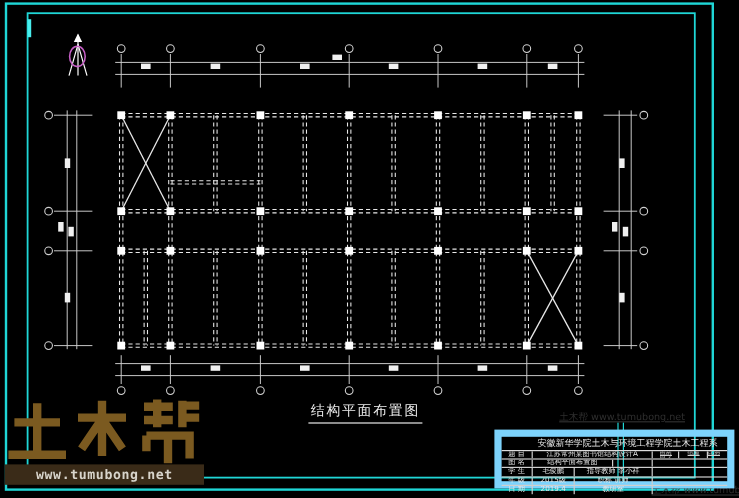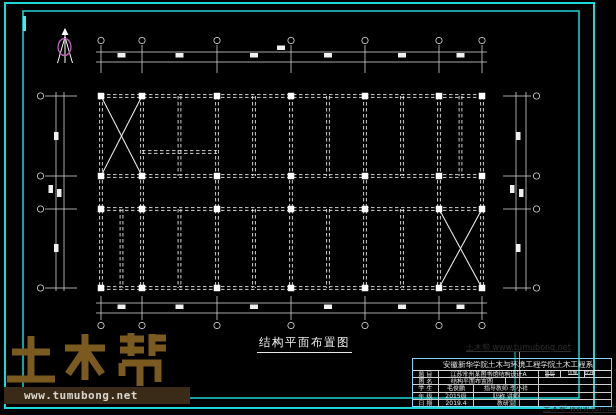--- a/index.html
+++ b/index.html
@@ -6,25 +6,25 @@
   #canvas{position:relative;width:616px;height:415px;background:#000;overflow:hidden;
           font-family:"DejaVu Sans",sans-serif;}
   #cad-svg{position:absolute;left:0;top:0;}
   
   #drawing-title{position:absolute;left:257px;top:335px;color:#ececec;font-size:11.5px;
      letter-spacing:1.5px;border-bottom:1.5px solid #e8e8e8;padding:0 2px 2px 2px;white-space:nowrap;}
   
   #watermark{position:absolute;left:4px;top:330px;width:168px;}
   #wm-url{position:absolute;left:4px;top:387px;width:166px;height:17px;background:#3a2b18;
      color:#d8d4cb;font-family:"DejaVu Sans Mono",monospace;font-weight:bold;font-size:11px;
-     line-height:17px;letter-spacing:0.5px;padding-left:20px;}
+     line-height:17px;text-align:center;letter-spacing:0.5px;}
   .faint-mark{position:absolute;color:#2e2e2e;font-size:8px;white-space:nowrap;text-decoration:underline;}
   
   #title-block{position:absolute;left:412px;top:358px;width:200px;height:49px;
-     border:1px solid #7dd3fc;box-sizing:border-box;color:#e6e6e6;font-size:6px;line-height:6px;}
+     border:6px solid #7dd3fc;box-sizing:border-box;color:#e6e6e6;font-size:6px;line-height:6px;}
   #tb-header{height:12px;border-bottom:1px solid #dcdcdc;box-sizing:border-box;
      font-size:7.5px;line-height:11px;white-space:nowrap;padding-left:30px;overflow:visible;}
   .tb-row{display:flex;height:7.2px;border-bottom:1px solid #cfcfcf;box-sizing:border-box;overflow:hidden;}
   .tb-row:last-child{border-bottom:none;}
   .tb-cell{border-right:1px solid #cfcfcf;box-sizing:border-box;white-space:nowrap;
      overflow:hidden;padding:0 1px;display:flex;align-items:center;justify-content:center;}
   .tb-cell:last-child{border-right:none;}
   .w-label{width:26px;flex:none;}
   .w-val{flex:1;}
   .mini{display:flex;flex-direction:column;flex:none;font-size:5px;line-height:3px;}

